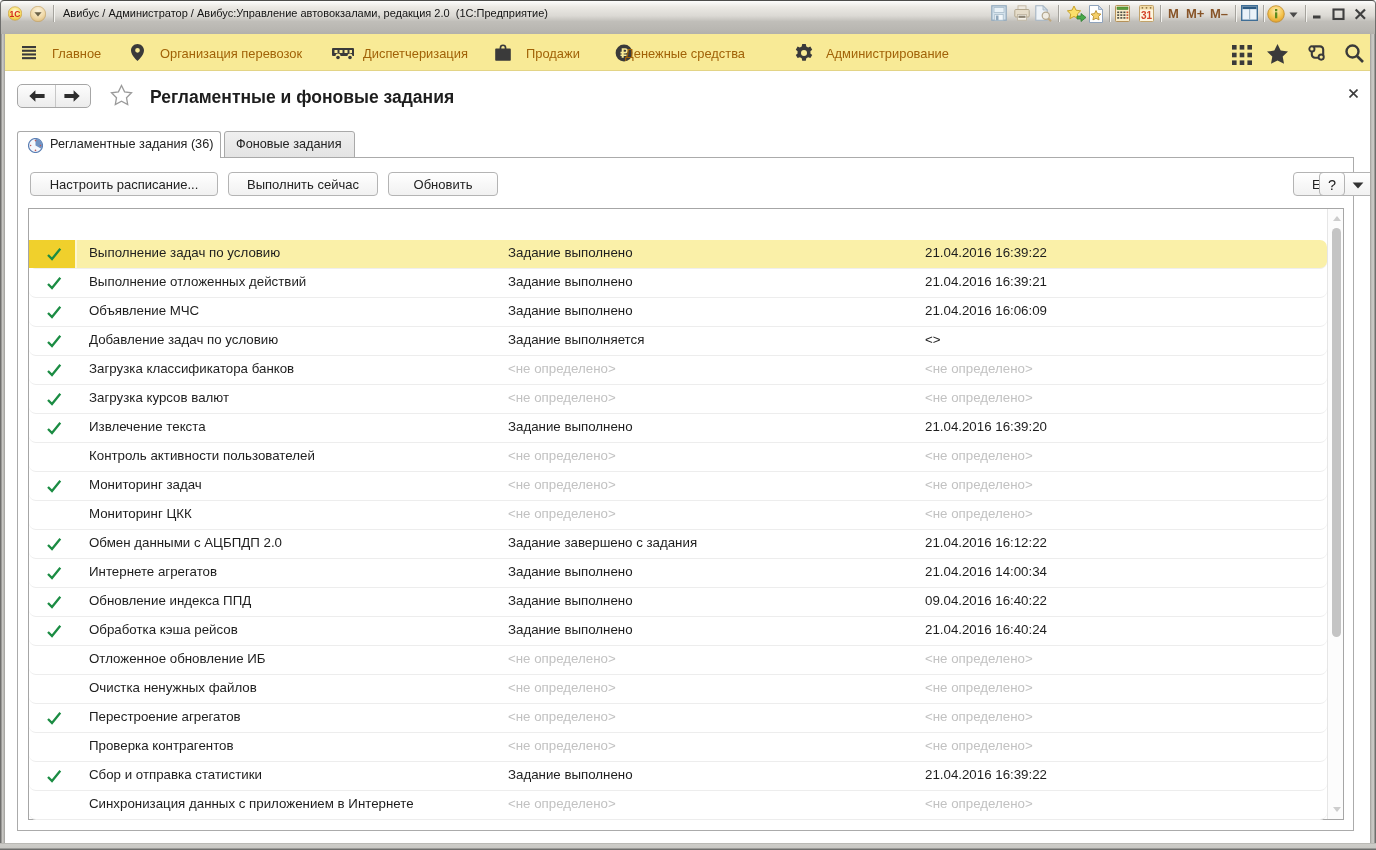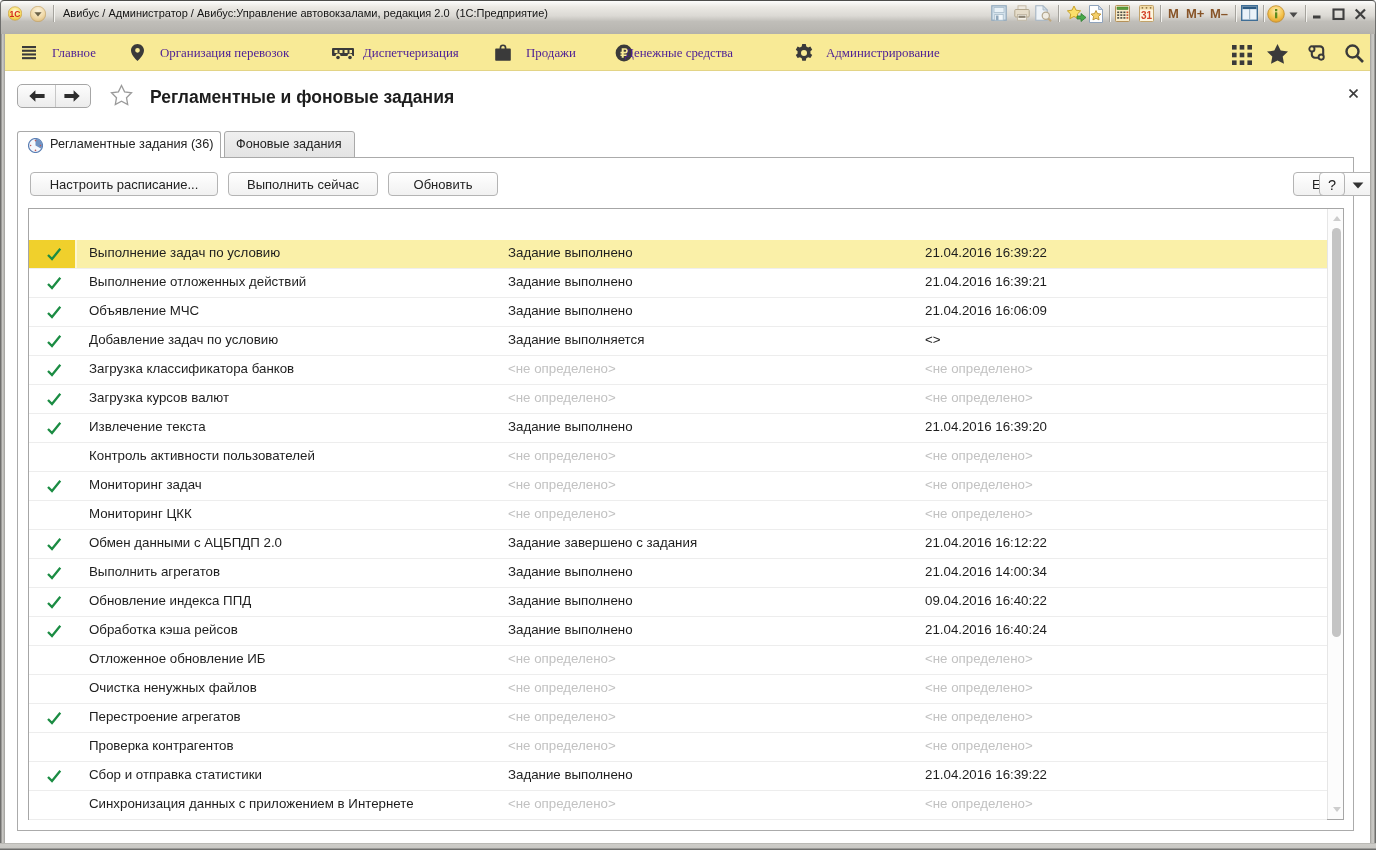--- a/index.html
+++ b/index.html
@@ -15,21 +15,21 @@
 
 #titlebar { position:absolute; left:0; top:0; width:1376px; height:34px;
   background:linear-gradient(#fdfdfc 0%, #ebe9e4 18%, #dbd9d4 45%, #cac8c3 56%, #c0beb9 62%, #b8b6b1 88%, #b2b0ab 100%);
   border-top:1px solid #4c4c4a; border-left:1px solid #6e6e6c; border-right:1px solid #6e6e6c;
   border-radius:4px 4px 0 0; }
 #titlebar .ttext { position:absolute; left:62px; top:5.5px; font-size:11px; color:#141414; white-space:nowrap; }
 .tsep { position:absolute; top:4px; width:1px; height:17px; background:#a5a39d; box-shadow:1px 0 0 #f4f3ef; }
 
 
 #menubar { position:absolute; left:5px; top:34px; right:6px; height:37px; background:#f8ea96; border-bottom:1px solid #e3d486; }
-#menubar .mi { position:absolute; top:12px; font-size:12.9px; color:#4c1d95; white-space:nowrap;font-family:Liberation Serif, serif; }
+#menubar .mi { position:absolute; top:12px; font-size:12.9px; color:#a16207; white-space:nowrap; }
 #menubar svg { position:absolute; }
 
 
 #toolbar { position:absolute; left:5px; top:71px; right:6px; height:60px; background:#fff; }
 #navbtns { position:absolute; left:12px; top:13px; width:74px; height:24px; background:linear-gradient(#fdfdfd,#ececec); border:1px solid #a6a6a6; border-radius:5px; }
 #navbtns .mid { position:absolute; left:37px; top:0; width:1px; height:22px; background:#c7c7c7; }
 #pgtitle { position:absolute; left:145px; top:16px; font-size:17.5px; font-weight:bold; color:#1d1d1d; }
 
 
 #tabs { position:absolute; left:5px; top:131px; right:6px; height:27px; background:#fff; }
@@ -49,21 +49,21 @@
 #btn2 { left:210px; width:150px; }
 #btn3 { left:370px; width:110px; }
 #btnMore { left:1275px; width:84px; }
 #btnHelp { left:1301px; width:26px; }
 
 
 #grid { position:absolute; left:10px; top:50px; width:1316px; height:612px; border:1px solid #a6a6a6; background:#fff; }
 #ghead { position:absolute; left:0; top:0; width:1298px; height:30px; background:#f0f0f0; border-bottom:1px solid #c3c3c3; }
 #ghead .hc { position:absolute; top:0; height:30px; border-right:1px solid #d9d9d9; }
 #ghead .ht { position:absolute; top:8px; font-size:12.6px; color:#3c3c3c; }
-.grow { position:absolute; left:0; width:1298px; height:29px; border-bottom:1px solid #ededed; font-size:13.3px; color:#1e1e1e; white-space:nowrap; }
+.grow { position:absolute; left:0; width:1298px; height:29px; border-bottom:1px solid #ededed; font-size:13.3px; color:#1e1e1e; white-space:nowrap;border-radius:7px; }
 .grow .c1 { position:absolute; left:60px; top:5px; }
 .grow .c2 { position:absolute; left:479px; top:5px; }
 .grow .c3 { position:absolute; left:896px; top:5px; }
 .gray { color:#c2c2c2; }
 .chk { position:absolute; left:17px; top:7px; }
 #selrow { background:#faf0a8; border-bottom:1px solid #efefef; }
 #selcell { position:absolute; left:0; top:0; width:48px; height:28px; background:#f0d02c; border-right:2px solid #fdf7cf; }
 
 #vscroll { position:absolute; right:0; top:0; width:16px; height:610px; background:#fcfcfc; border-left:1px solid #e6e6e6; }
 #vthumb { position:absolute; left:4px; top:19px; width:9px; height:409px; background:#c4c4c4; border-radius:5px; }
@@ -379,21 +379,21 @@
               <path d="M2 8 L6 12 L14.3 1.8" fill="none" stroke="#1b8c43" stroke-width="2.3"></path>
             </svg>
             <span class="c1">Обмен данными с АЦБПДП 2.0</span>
             <span class="c2">Задание завершено с задания</span>
             <span class="c3">21.04.2016 16:12:22</span>
           </div>
       <div class="grow" style="top:350px;">
             <svg class="chk" width="16" height="14" viewBox="0 0 16 14">
               <path d="M2 8 L6 12 L14.3 1.8" fill="none" stroke="#1b8c43" stroke-width="2.3"></path>
             </svg>
-            <span class="c1">Выполнить агрегатов</span>
+            <span class="c1">Интернете агрегатов</span>
             <span class="c2">Задание выполнено</span>
             <span class="c3">21.04.2016 14:00:34</span>
           </div>
       <div class="grow" style="top:379px;">
             <svg class="chk" width="16" height="14" viewBox="0 0 16 14">
               <path d="M2 8 L6 12 L14.3 1.8" fill="none" stroke="#1b8c43" stroke-width="2.3"></path>
             </svg>
             <span class="c1">Обновление индекса ППД</span>
             <span class="c2">Задание выполнено</span>
             <span class="c3">09.04.2016 16:40:22</span>

